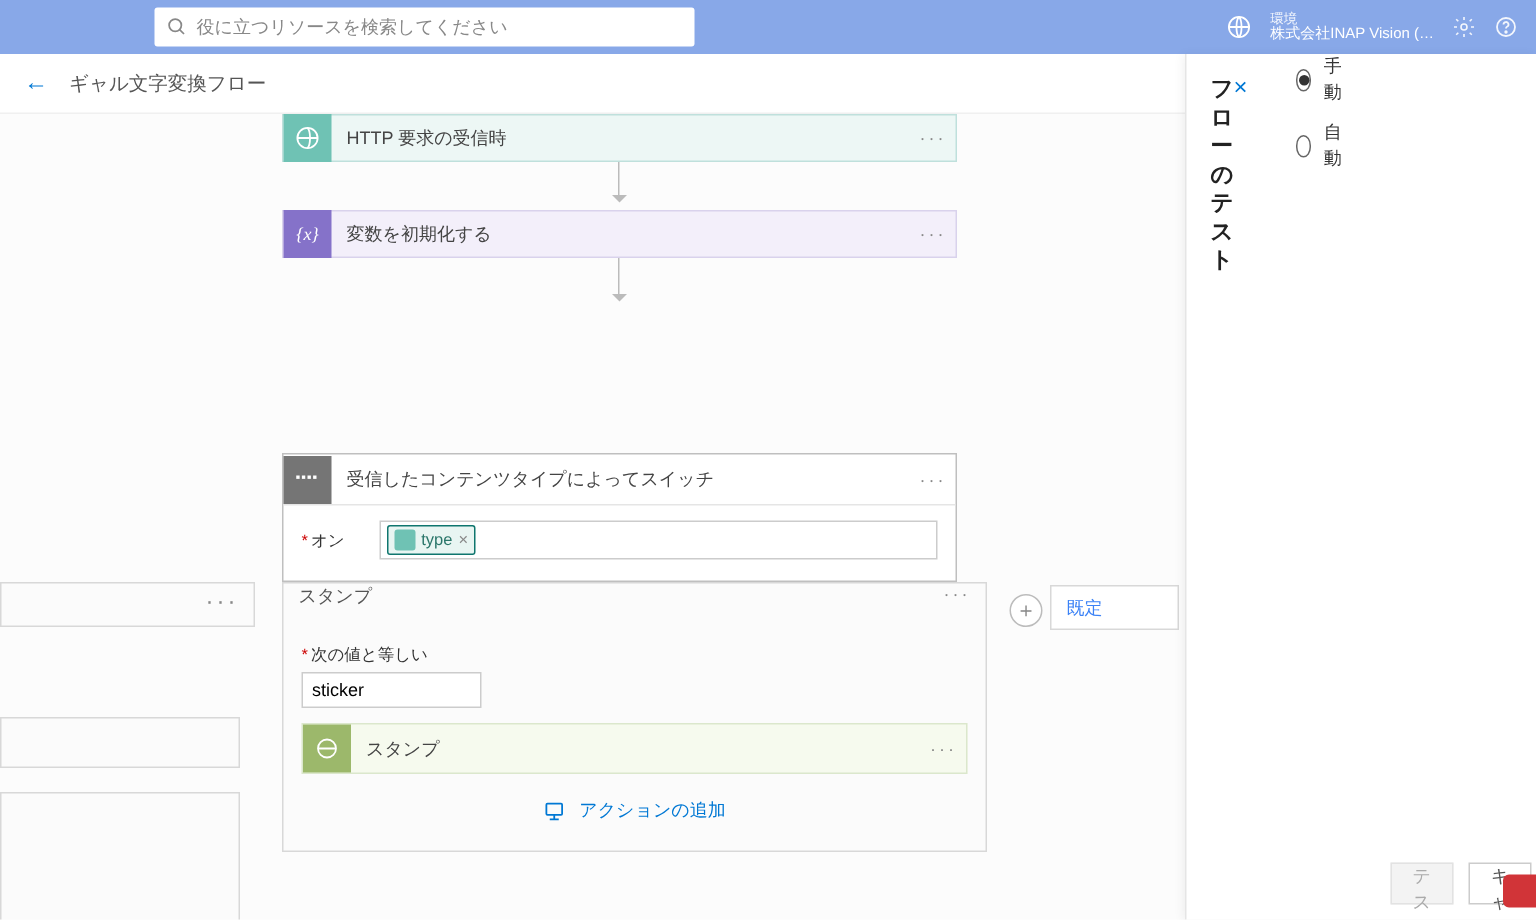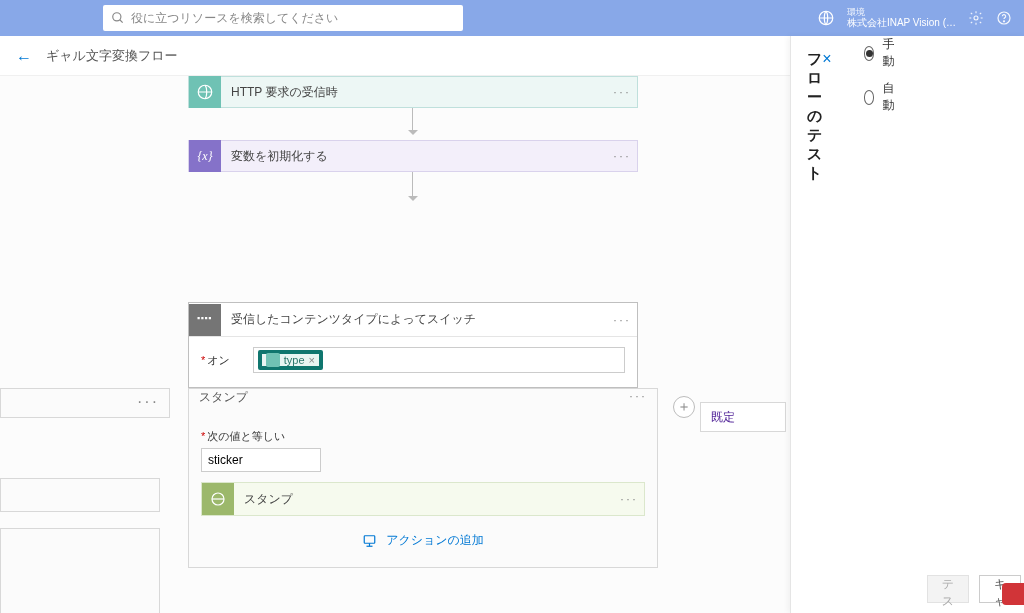--- a/index.html
+++ b/index.html
@@ -73,21 +73,21 @@
     border-bottom:1px solid #e5e5e5;
   }
   .switch-body { padding:10px 12px 14px; display:flex; align-items:center; gap:23px; }
   .lbl-on { font-size:11px; color:#333; }
   .lbl-on .req { color:#c00; margin-right:2px; }
   .token-box {
     flex:1; border:1px solid #ccc; height:26px; display:flex; align-items:center;
     padding:0 4px; gap:4px;
   }
   .token-pill {
-    height:20px; background:#e8f5f2; border:4px solid #0f766e; border-radius:2px;
+    height:20px; background:#e8f5f2; border:1px solid #0f766e; border-radius:2px;
     display:flex; align-items:center; font-size:11px; color:#2a766a; padding:0 4px; gap:4px;
   }
   .token-pill .tp-ico { width:14px;height:14px;background:#6fc2b4;border-radius:2px; }
   .token-pill .tp-x { color:#888; cursor:pointer; font-size:11px; }
 
   
   .case-card {
     position:absolute; background:#fbfbfb; border:1px solid #d8d8d8;
   }
   .case-head {
@@ -121,21 +121,21 @@
 
   
   .plus-circle {
     position:absolute; width:22px; height:22px; border:1px solid #bcbcbc; border-radius:50%;
     display:flex; align-items:center; justify-content:center; color:#888; font-size:14px;
     background:#fff; cursor:pointer;
   }
   .default-box {
     position:absolute; width:86px; height:30px; border:1px solid #d8d8d8;
     background:#fff; display:flex; align-items:center; padding:0 10px;
-    font-size:12px; color:#4c1d95;margin-top:12px;
+    font-size:12px; color:#3b82f6;
   }
 
   
   .test-panel {
     position:absolute; right:0; top:36px; bottom:0; width:234px;
     background:#fff; border-left:1px solid #e5e5e5; box-shadow:-2px 0 6px rgba(0,0,0,.05);
     display:flex; flex-direction:row;
   }
   .tp-head { padding:14px 16px 10px; display:flex; justify-content:space-between; align-items:flex-start; }
   .tp-title { font-size:15px; font-weight:600; color:#222; }

